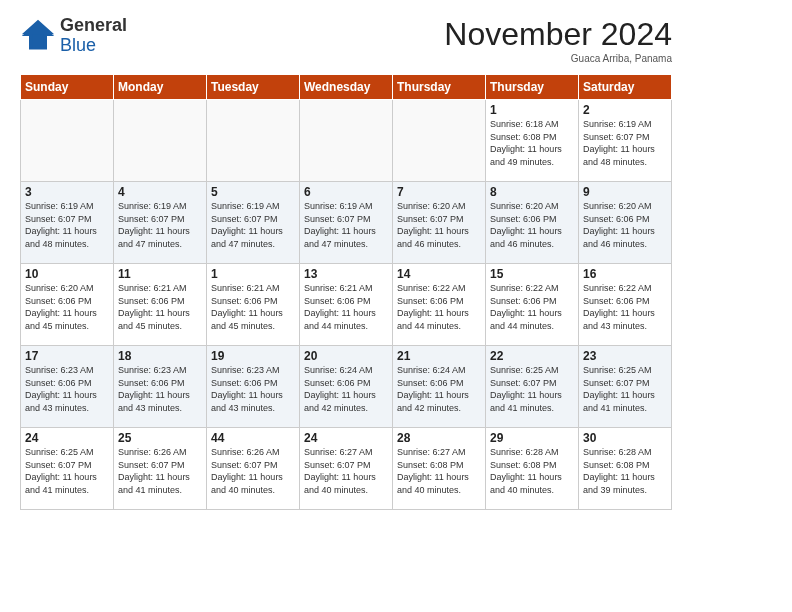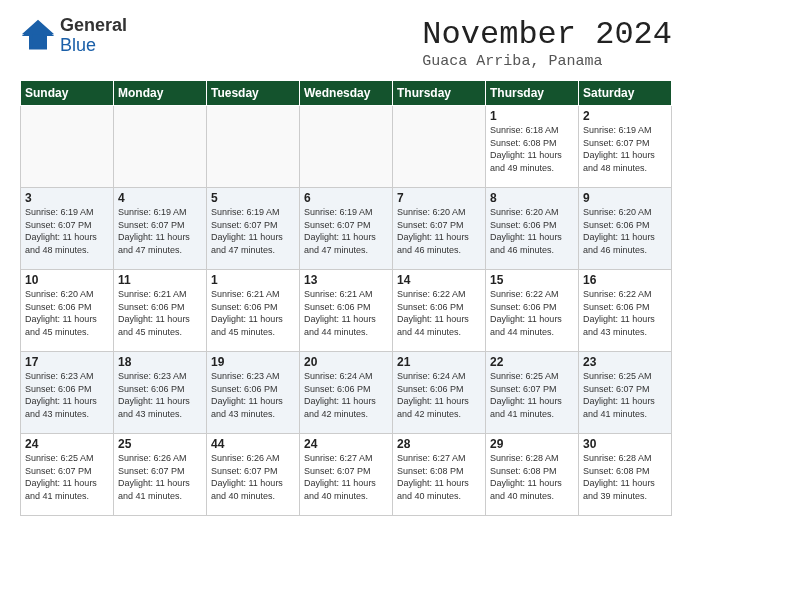--- a/index.html
+++ b/index.html
@@ -37,38 +37,38 @@
     .logo-blue {
       font-size: 18px;
       font-weight: normal;
       color: #1a5fa8;
     }
     .logo-icon {
       width: 36px;
       height: 36px;
     }
     .title-area {
-      font-family: Liberation Mono, monospace;
+      text-align: right;
     }
     .month-title {
       font-size: 32px;
       font-weight: normal;
       color: #222;
     }
     .location {
-      font-size: 15px;
+      font-size: 10px;
       color: #555;
     }
     .calendar-table {
       width: 100%;
       border-collapse: collapse;
       table-layout: fixed;
     }
     .calendar-table th {
-      background: #14532d;
+      background: #c2410c;
       color: #fff;
       font-size: 12px;
       font-weight: bold;
       padding: 5px 4px;
       text-align: left;
       border: 1px solid #fff;
     }
     .calendar-table td {
       border: 1px solid #ccc;
       vertical-align: top;

